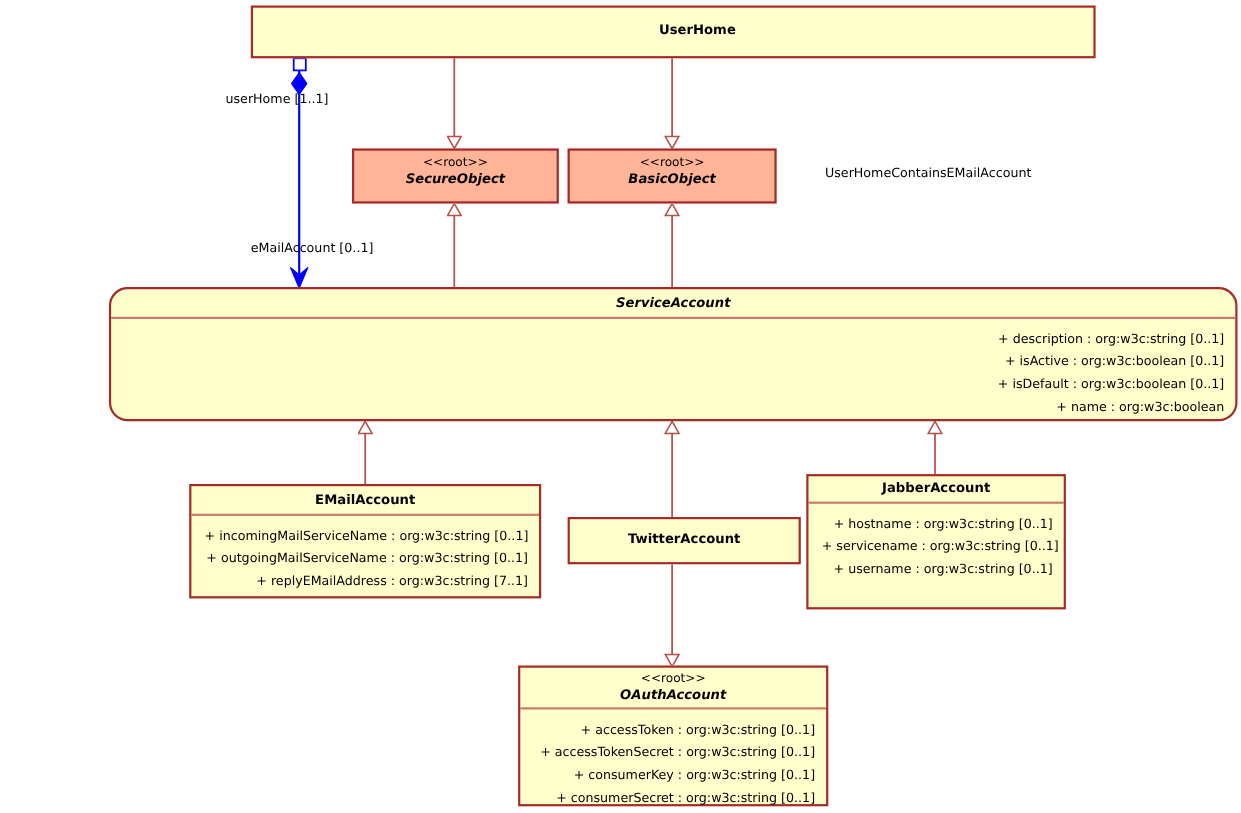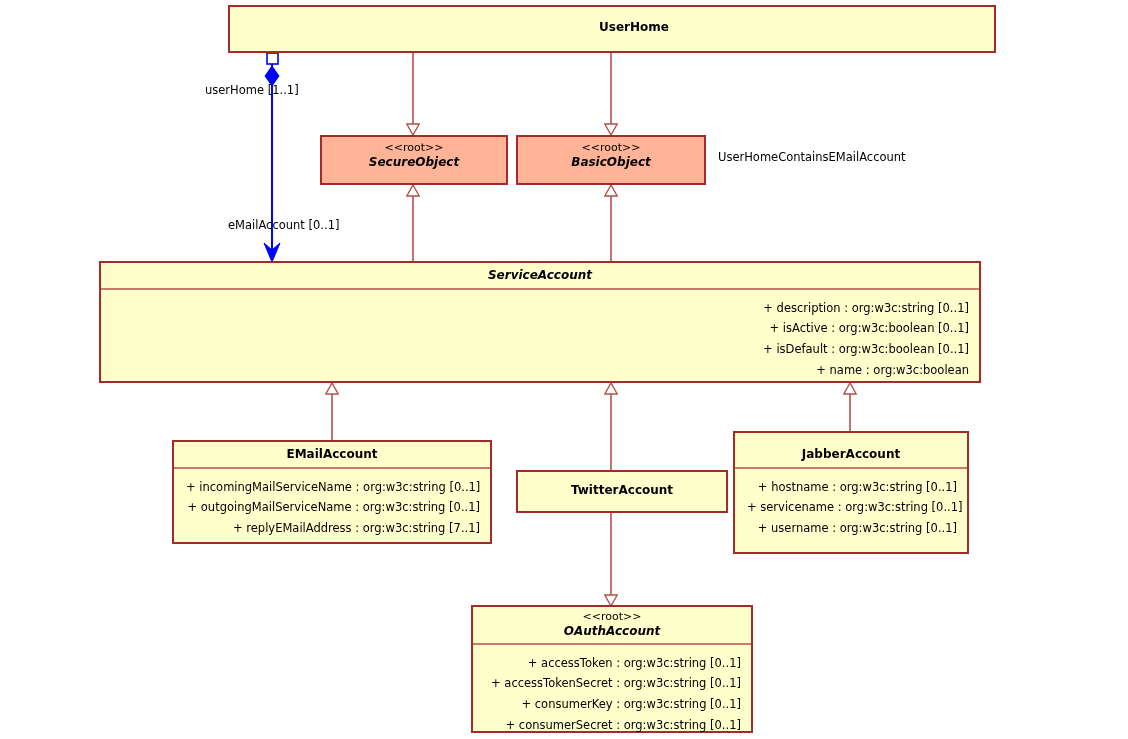--- a/index.html
+++ b/index.html
@@ -122,21 +122,21 @@
       <path d="M272,66 L279,76 L272,86 L265,76 Z" fill="#0000ff" stroke="#0000ff" stroke-width="1"></path>
 
       <path d="M272,262 L264,243 L272,250 L280,243 Z" fill="#0000ff" stroke="#0000ff" stroke-width="1"></path>
     </g>
   </svg>
 
   <div class="edge-label" style="left:205px; top:83px;">userHome [1..1]</div>
 
   <div class="edge-label" style="left:228px; top:218px;">eMailAccount [0..1]</div>
 
-  <div class="assoc-name-label" style="left:718px; top:150px;text-align:right;">UserHomeContainsEMailAccount</div>
+  <div class="assoc-name-label" style="left:750px; top:150px;text-align:right;">UserHomeContainsEMailAccount</div>
 
   <div class="uml-class" style="left:228px; top:5px; width:768px; height:48px;padding-left:44px;">
     <div class="uml-header" style="padding-top:13px;">
       <span class="cls-name">UserHome</span>
     </div>
   </div>
 
   <div class="uml-class root-fill" style="left:320px; top:135px; width:188px; height:50px;">
     <div class="uml-header abstract" style="padding-top:5px;">
       <span class="stereotype">&lt;&lt;root&gt;&gt;</span>
@@ -144,21 +144,21 @@
     </div>
   </div>
 
   <div class="uml-class root-fill" style="left:516px; top:135px; width:190px; height:50px;">
     <div class="uml-header abstract" style="padding-top:5px;">
       <span class="stereotype">&lt;&lt;root&gt;&gt;</span>
       <span class="cls-name">BasicObject</span>
     </div>
   </div>
 
-  <div class="uml-class" style="left:99px; top:261px; width:882px; height:122px;">
+  <div class="uml-class" style="left:99px; top:261px; width:1026px; height:122px;border-radius:17px;">
     <div class="uml-header abstract" style="padding-top:5px;padding-bottom:6px;">
       <span class="cls-name">ServiceAccount</span>
     </div>
     <div class="uml-attrs">
       <div class="attr">+ description : org:w3c:string [0..1]</div>
       <div class="attr">+ isActive : org:w3c:boolean [0..1]</div>
       <div class="attr">+ isDefault : org:w3c:boolean [0..1]</div>
       <div class="attr">+ name : org:w3c:boolean</div>
     </div>
   </div>
@@ -174,21 +174,21 @@
     </div>
   </div>
 
   <div class="uml-class" style="left:516px; top:470px; width:212px; height:43px;">
     <div class="uml-header" style="padding-top:11px;">
       <span class="cls-name">TwitterAccount</span>
     </div>
   </div>
 
   <div class="uml-class" style="left:733px; top:431px; width:236px; height:123px;">
-    <div class="uml-header" style="padding-top:14px;padding-bottom:6px;">
+    <div class="uml-header" style="padding-top:3px;padding-bottom:6px;">
       <span class="cls-name">JabberAccount</span>
     </div>
     <div class="uml-attrs">
       <div class="attr">+ hostname : org:w3c:string [0..1]</div>
       <div class="attr">+ servicename : org:w3c:string [0..1]</div>
       <div class="attr">+ username : org:w3c:string [0..1]</div>
     </div>
   </div>
 
   <div class="uml-class" style="left:471px; top:605px; width:282px; height:128px;">

